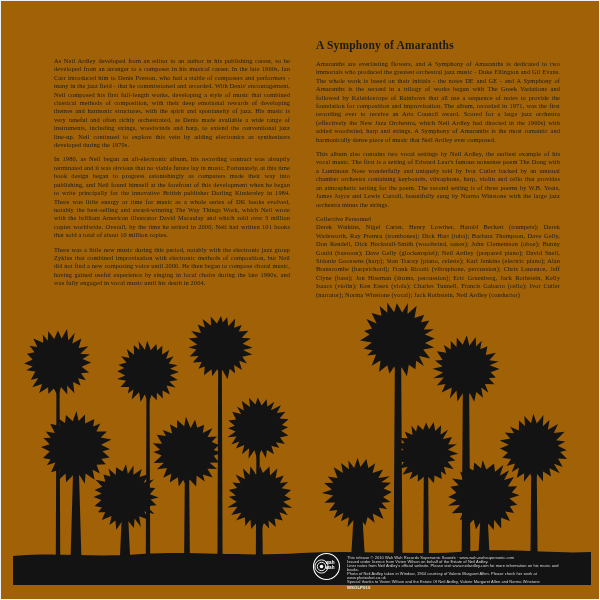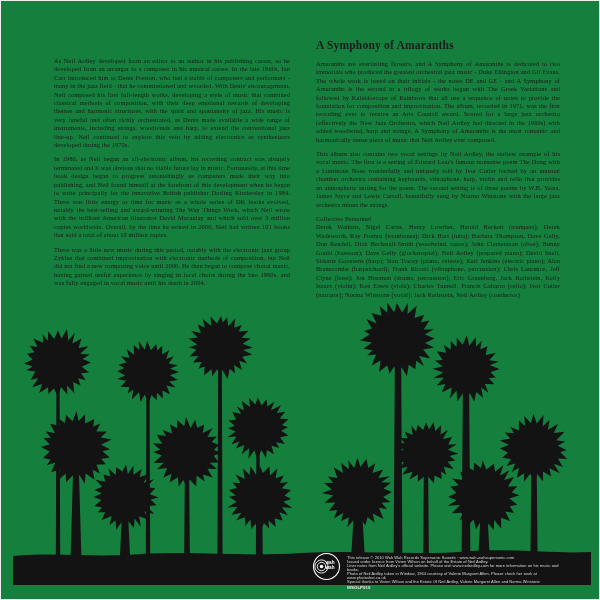--- a/index.html
+++ b/index.html
@@ -1,17 +1,17 @@
 <!DOCTYPE html>
 <html><head>
 <meta charset="utf-8">
 <style>
   html,body{margin:0;padding:0;background:#ffffff;}
   .page{
-    position:relative;width:600px;height:600px;background:#15803d;
+    position:relative;width:600px;height:600px;background:#a16207;
     font-family:"Liberation Serif", serif;color:#1a1a1a;overflow:hidden;
     box-sizing:border-box;border:1px solid #f0f0f0;
   }
   .col{position:absolute;}
   .col-left{left:53px;top:56px;width:236px;}
   .col-right{left:315px;top:38px;width:244px;}
   .body-text{
     font-size:6.4px;line-height:8.4px;text-align:justify;
     margin:0 0 6px 0;letter-spacing:0.1px;
   }

